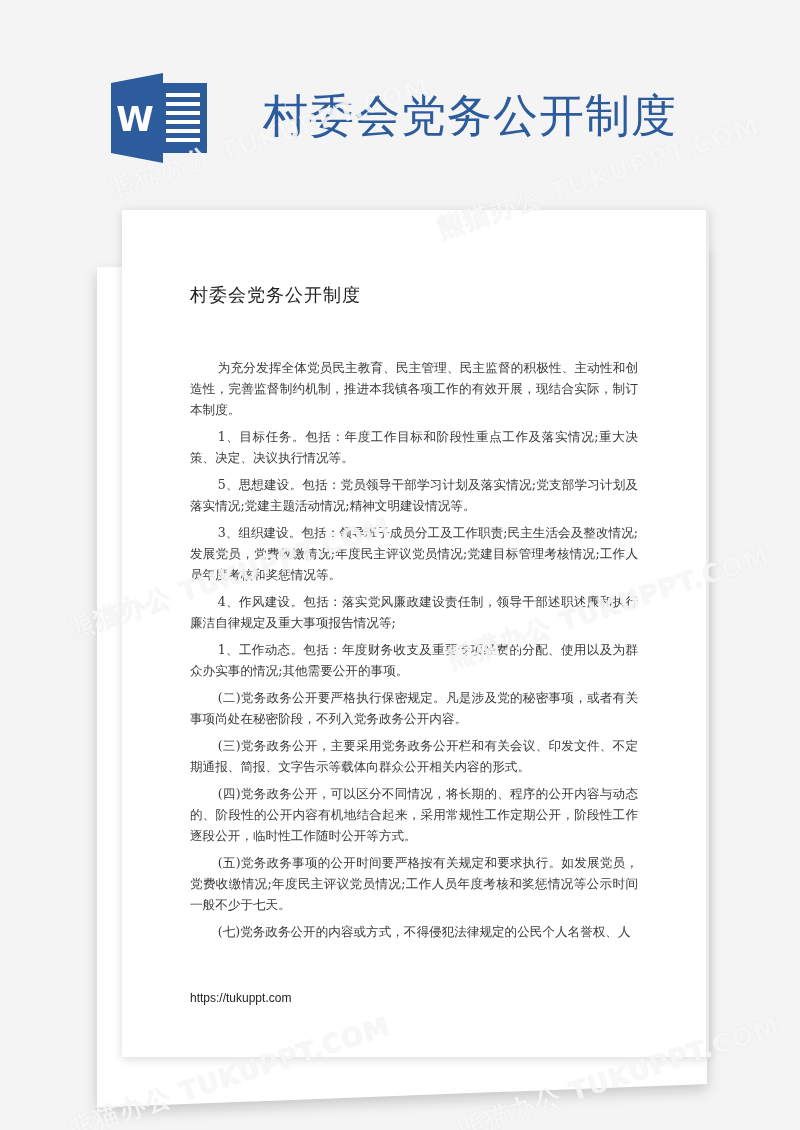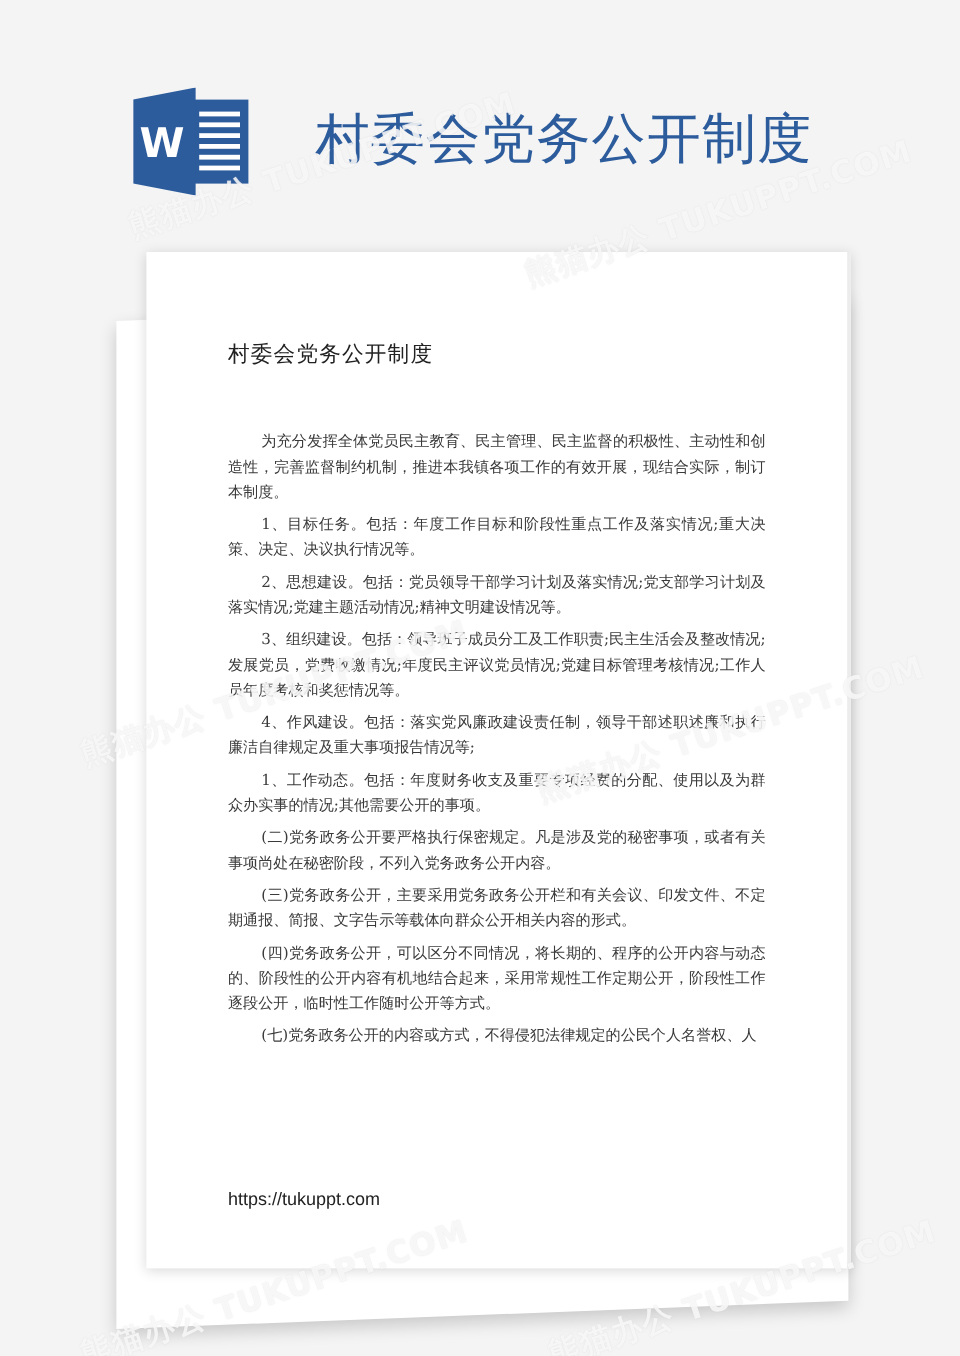--- a/index.html
+++ b/index.html
@@ -38,21 +38,21 @@
     font-size: 18px; color: #222; letter-spacing: 1px;
   }
   .body-text {
     position: absolute; left: 68px; top: 118px; width: 448px;
     font-size: 12.6px; line-height: 21px; color: #3a3a3a; text-align: justify; margin-top: 29px;
   }
   .body-text p { margin: 0 0 6px 0; text-indent: 2.2em; }
   .footer-url {
     position: absolute; left: 68px; top: 781px;
     font-family: "Liberation Sans", "DejaVu Sans", sans-serif;
-    font-size: 15px; color: #222;
+    font-size: 12px; color: #222;
   }
 </style>
 </head>
 <body>
 
 <div class="header">
   <svg class="word-icon" viewBox="0 0 100 90">
     <rect x="38" y="10" width="58" height="70" fill="#2d5c9d"></rect>
     <g fill="#ffffff">
       <rect x="55" y="20" width="34" height="4"></rect>
@@ -68,27 +68,28 @@
   <div class="header-title">村委会党务公开制度</div>
 </div>
 
 <div class="back-sheet"></div>
 
 <div class="page">
   <div class="doc-title">村委会党务公开制度</div>
   <div class="body-text">
     <p>为充分发挥全体党员民主教育、民主管理、民主监督的积极性、主动性和创造性，完善监督制约机制，推进本我镇各项工作的有效开展，现结合实际，制订本制度。</p>
     <p>1、目标任务。包括：年度工作目标和阶段性重点工作及落实情况;重大决策、决定、决议执行情况等。</p>
-    <p>2、思想建设。包括：党员领导干部学习计划及落实情况;党支部学习计划及落实情况;党建主题活动情况;精神文明建设情况等。</p>
+    <p>5、思想建设。包括：党员领导干部学习计划及落实情况;党支部学习计划及落实情况;党建主题活动情况;精神文明建设情况等。</p>
     <p>3、组织建设。包括：领导班子成员分工及工作职责;民主生活会及整改情况;发展党员，党费收缴情况;年度民主评议党员情况;党建目标管理考核情况;工作人员年度考核和奖惩情况等。</p>
     <p>4、作风建设。包括：落实党风廉政建设责任制，领导干部述职述廉和执行廉洁自律规定及重大事项报告情况等;</p>
     <p>1、工作动态。包括：年度财务收支及重要专项经费的分配、使用以及为群众办实事的情况;其他需要公开的事项。</p>
     <p>(二)党务政务公开要严格执行保密规定。凡是涉及党的秘密事项，或者有关事项尚处在秘密阶段，不列入党务政务公开内容。</p>
     <p>(三)党务政务公开，主要采用党务政务公开栏和有关会议、印发文件、不定期通报、简报、文字告示等载体向群众公开相关内容的形式。</p>
     <p>(四)党务政务公开，可以区分不同情况，将长期的、程序的公开内容与动态的、阶段性的公开内容有机地结合起来，采用常规性工作定期公开，阶段性工作逐段公开，临时性工作随时公开等方式。</p>
+    <p>(五)党务政务事项的公开时间要严格按有关规定和要求执行。如发展党员，党费收缴情况;年度民主评议党员情况;工作人员年度考核和奖惩情况等公示时间一般不少于七天。</p>
     <p>(七)党务政务公开的内容或方式，不得侵犯法律规定的公民个人名誉权、人</p>
   </div>
   <div class="footer-url">https://tukuppt.com</div>
 </div>
 
 <div class="watermark" style="left:100px; top:120px;">熊猫办公 TUKUPPT.COM</div>
 <div class="watermark" style="left:430px; top:160px;">熊猫办公 TUKUPPT.COM</div>
 <div class="watermark" style="left:60px; top:560px;">熊猫办公 TUKUPPT.COM</div>
 <div class="watermark" style="left:440px; top:590px;">熊猫办公 TUKUPPT.COM</div>
 <div class="watermark" style="left:60px; top:1060px;">熊猫办公 TUKUPPT.COM</div>

